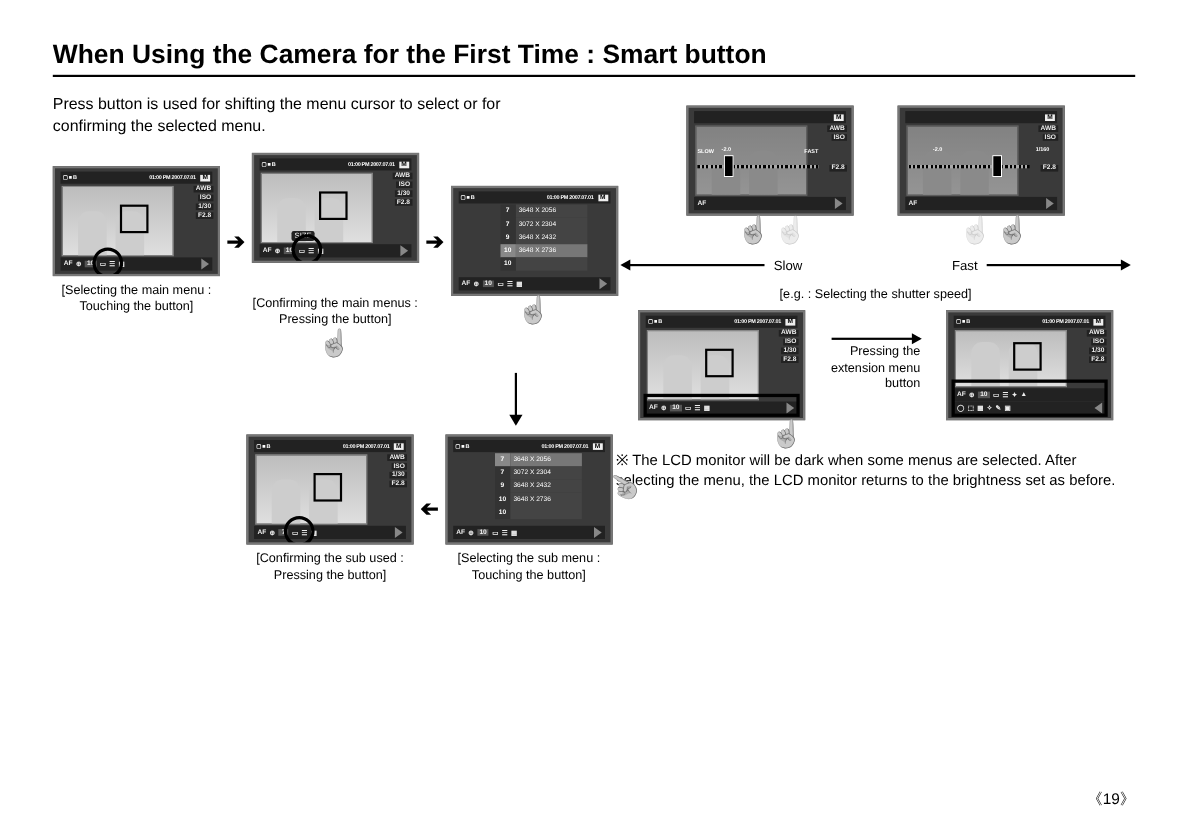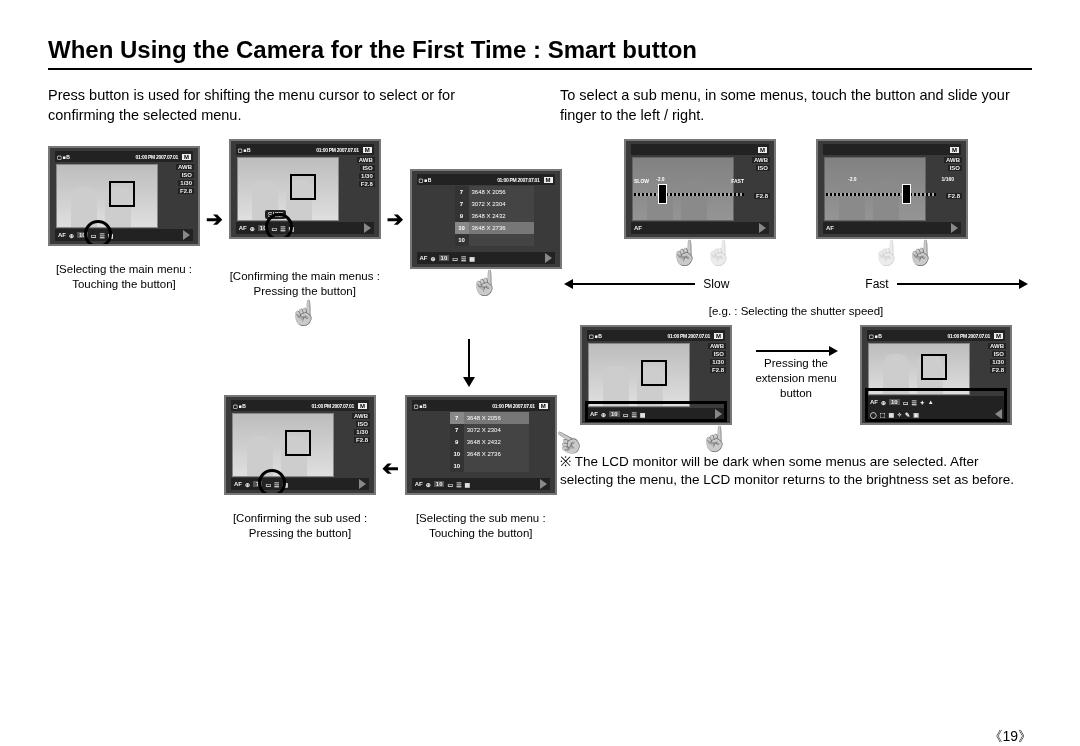--- a/index.html
+++ b/index.html
@@ -23,21 +23,21 @@
   .bitem{color:#eee;font-size:6px;font-weight:bold}
   .play{width:0;height:0;border-left:7px solid #888;border-top:5px solid transparent;border-bottom:5px solid transparent;margin-left:auto}
   .circ{position:absolute;width:22px;height:22px;border:3px solid #000;border-radius:50%}
   .tooltip{position:absolute;background:#222;color:#fff;font-size:7px;padding:1px 3px;border-radius:2px}
   .menu{position:absolute;right:26px;top:15px;display:flex;flex-direction:column}
   .mrow{display:flex;align-items:center;height:12px}
   .mtag{width:14px;height:12px;background:#333;color:#fff;font-size:6px;font-weight:bold;display:flex;align-items:center;justify-content:center}
   .mtxt{width:62px;height:12px;background:#444;color:#fff;font-size:6px;display:flex;align-items:center;padding-left:3px}
   .mrow.sel .mtag{background:#888}
   .mrow.sel .mtxt{background:#777}
-  .caption{font-size:11.5px;text-align:center;margin-top:16px;line-height:1.3}
+  .caption{font-size:11.5px;text-align:center;margin-top:6px;line-height:1.3}
   .hand{font-size:24px;color:#000;filter:grayscale(1)}
   .arrow-r{font-size:20px;font-weight:bold}
   .arrow-l{font-size:20px;font-weight:bold}
   .arrow-d-long{width:2px;height:46px;background:#000;position:relative;margin:8px auto 0}
   .arrow-d-long:after{content:"";position:absolute;bottom:-2px;left:-5px;border-left:6px solid transparent;border-right:6px solid transparent;border-top:10px solid #000}
   .cell{display:flex;flex-direction:column;align-items:center;position:relative}
   .hand-under{position:absolute;bottom:-28px;left:50%;transform:translateX(-50%)}
   .speedbar{position:absolute;left:8px;right:30px;top:46px;height:14px;display:flex;align-items:center}
   .speedline{flex:1;height:3px;background:repeating-linear-gradient(90deg,#000 0 2px,#aaa 2px 4px)}
   .stick{position:absolute;width:7px;height:18px;background:#000;border:1px solid #fff}
@@ -45,23 +45,23 @@
   .line-arrow{height:2px;background:#000;position:relative;flex:1}
   .line-arrow.la-l:before{content:"";position:absolute;left:-2px;top:-4px;border-right:9px solid #000;border-top:5px solid transparent;border-bottom:5px solid transparent}
   .line-arrow.la-r:after{content:"";position:absolute;right:-2px;top:-4px;border-left:9px solid #000;border-top:5px solid transparent;border-bottom:5px solid transparent}
   .sf-row{display:flex;align-items:center;gap:8px;margin:10px 6px 0}
   .sf-lbl{font-size:12px}
   .eg{font-size:11.5px;text-align:center;margin-top:14px}
   .ext-row{display:flex;align-items:center;gap:4px;justify-content:center;margin-top:8px}
   .mid{display:flex;flex-direction:column;align-items:center;width:120px}
   .mid .la{width:80px;height:2px;background:#000;position:relative;margin-bottom:4px}
   .mid .la:after{content:"";position:absolute;right:-2px;top:-4px;border-left:9px solid #000;border-top:5px solid transparent;border-bottom:5px solid transparent}
-  .midtxt{font-size:11.5px;text-align:center;line-height:1.3}
+  .midtxt{font-size:11.5px;text-align:right;line-height:1.3}
   .foot{font-size:13.5px;line-height:1.35;margin-top:28px}
-  .pgnum{position:absolute;right:48px;bottom:0;font-size:14px}
+  .pgnum{position:absolute;right:48px;bottom:10px;font-size:14px}
   .chev{font-family:Arial}
   .boxsel{position:absolute;border:3px solid #000}
 </style>
 </head>
 <body>
 
 <div class="page">
   <div class="title">When Using the Camera for the First Time : Smart button</div>
 
   <div class="cols">
@@ -260,21 +260,20 @@
                 <div class="play"></div>
               </div>
           </div>
           <div class="caption"><span>[Selecting the sub menu :</span><br><span>Touching the button]</span></div>
           <span class="hand" style="position:absolute;right:-26px;top:34px;transform:rotate(-60deg)">☝</span>
         </div>
       </div>
     </div>
 
     <div class="col">
-      <div class="para">To select a sub menu, in some menus, touch the button and slide your finger to the left / right.</div>
 
       <div class="screens-row" style="margin-top:10px;justify-content:center;gap:40px">
         <div class="cell">
           <div class="screen">
             <div class="topbar">
                 <span class="lbl" style="background:#eee;color:#000;margin-left:auto">M</span>
               </div>
             <div class="photo" style="opacity:.55">
                 <div class="person p1"></div>
                 <div class="person p2"></div>

